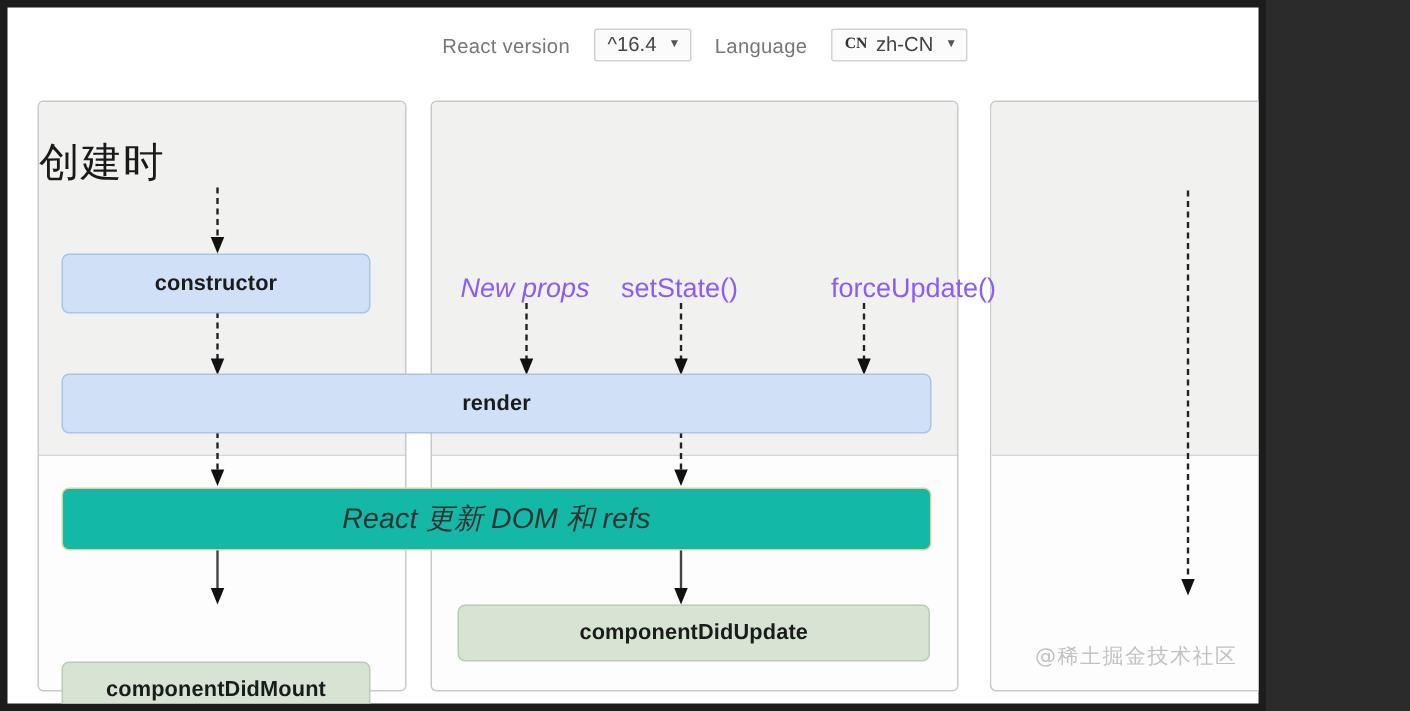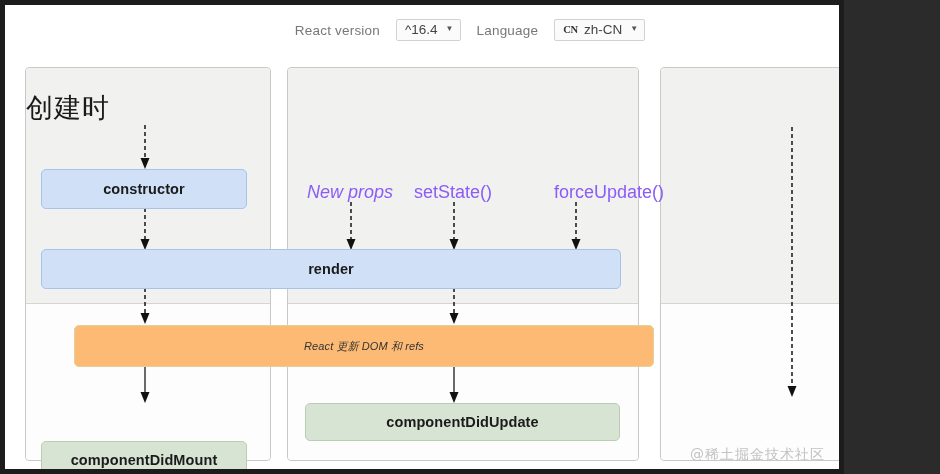--- a/index.html
+++ b/index.html
@@ -72,40 +72,40 @@
     border-radius: 5px;
     font-size: 14.5px;
     font-weight: bold;
     color: #1b1b1b;
     letter-spacing: .1px;
     text-align: center;
   }
   .node.blue   { background: #cfe0f7; border: 1px solid #a8c3e8; }
   .node.green  { background: #d8e4d3; border: 1px solid #b9cdb2; }
   .node.yellow {
-    background: #fdba74; border: 1px solid #e5cf9a;
-    font-style: italic; font-weight: normal; font-size: 11px; color: #333; margin-left: 33px;
+    background: #14b8a6; border: 1px solid #e5cf9a;
+    font-style: italic; font-weight: normal; font-size: 19px; color: #333;
   }
 
   
   .trigger {
     position: absolute;
     font-size: 18px; color: #8b5cf6;
     white-space: nowrap;
     transform: translateX(-50%);
   }
   .trigger.italic { font-style: italic; }
 
   
   .arrow { position: absolute; }
   .arrow svg { display: block; overflow: visible; }
 
   
   #watermark {
-    position: absolute; right: 14px; bottom: 5px;
+    position: absolute; right: 14px; bottom: 22px;
     font-size: 14px; color: #c2c2c2;
     font-family: "DejaVu Sans", sans-serif;
     letter-spacing: 1px;
     white-space: nowrap;
   }
 </style>
 </head>
 <body>
 
 <div id="page">

